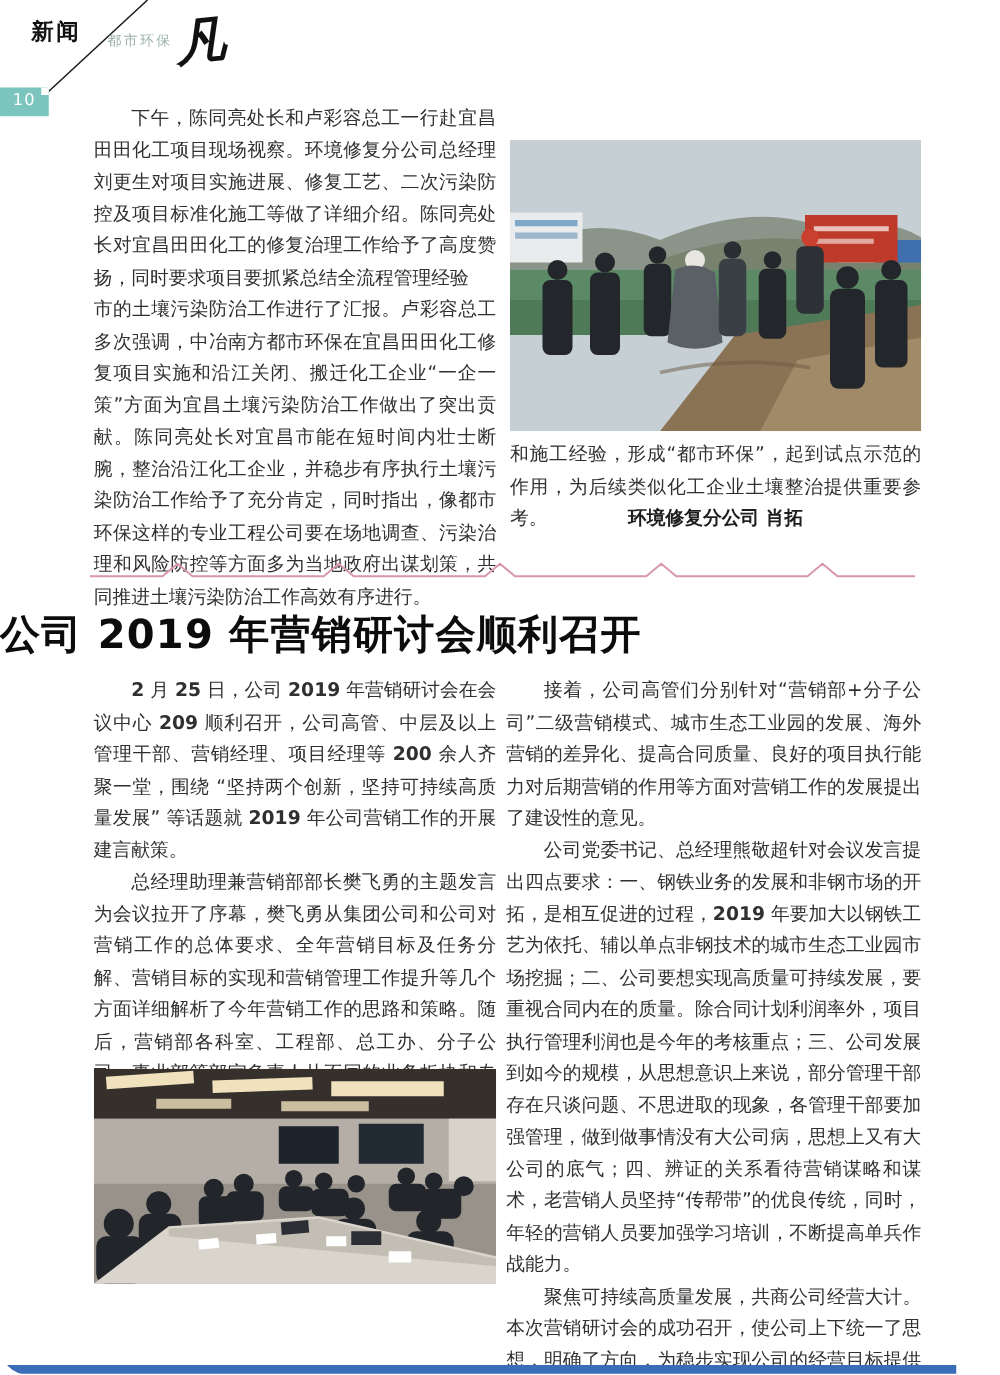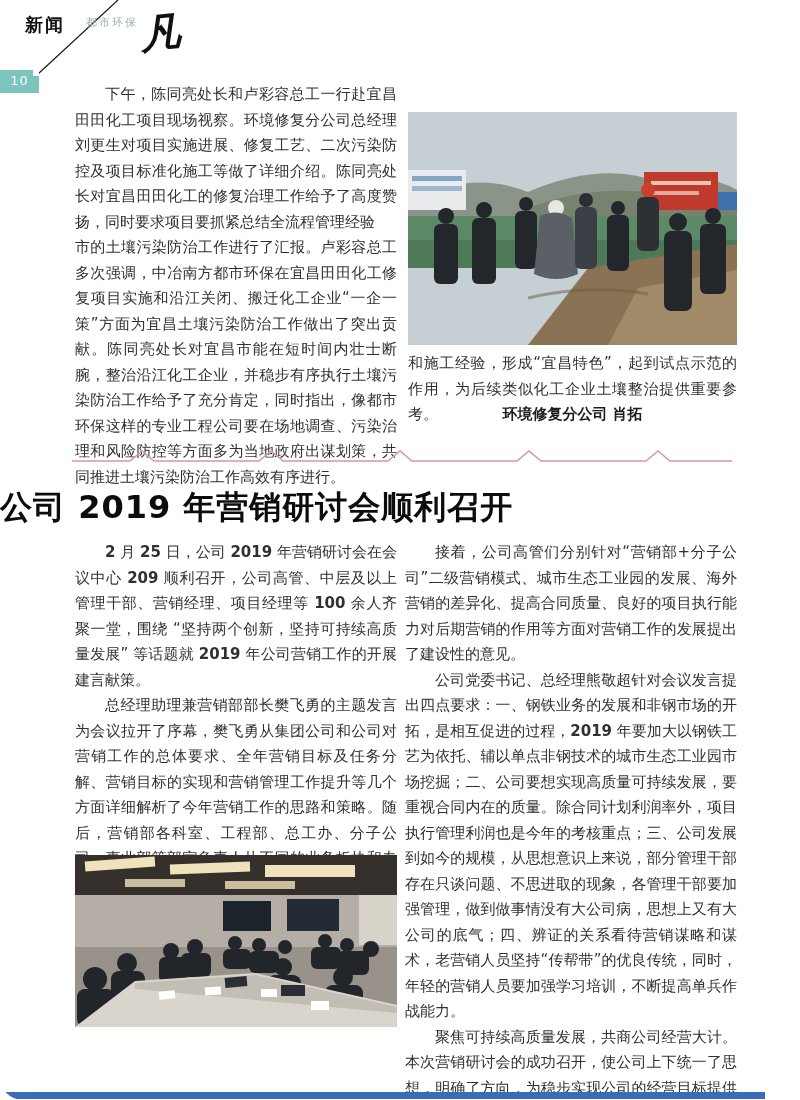--- a/index.html
+++ b/index.html
@@ -5,21 +5,21 @@
   html,body{margin:0;padding:0;background:#fff;}
   .page{
     position:relative;width:800px;height:1100px;background:#ffffff;
     font-family:"DejaVu Sans","Liberation Sans",sans-serif;
     color:var(--text,#2e2e2e);overflow:hidden;border-radius:23px;
   }
   
   .masthead{position:absolute;left:0;top:0;width:800px;height:100px;}
   .section-label{position:absolute;left:25px;top:13px;font-size:18px;font-weight:bold;color:#111;letter-spacing:2px;}
   .mast-line{position:absolute;left:30px;top:0;}
-  .mag-name{position:absolute;left:86px;top:15px;font-size:11px;color:var(--muted,#9ab0ac);letter-spacing:2px;}
+  .mag-name{position:absolute;left:86px;top:25px;font-size:11px;color:var(--muted,#9ab0ac);letter-spacing:2px;}
   .mag-logo{position:absolute;left:140px;top:6px;font-size:40px;font-weight:bold;
     font-family:"DejaVu Serif","Liberation Serif",serif;font-style:italic;color:#111;transform:rotate(-6deg);}
   .page-tab{position:absolute;left:0;top:70px;width:39px;height:23px;background:var(--accent,#7cc5bf);}
   .page-tab .num{position:absolute;width:100%;text-align:center;top:3px;font-size:13px;color:#fff;letter-spacing:1px;}
   .page-tab .notch{position:absolute;right:0;top:0;width:6px;height:6px;background:#fff;}
   
   .col{position:absolute;font-size:15px;line-height:25.5px;text-align:justify;color:#303030;}
   .col p{margin:0;}
   .col p.indent{text-indent:2em;}
   .col p b, .rich b{font-weight:bold;}
@@ -102,32 +102,32 @@
         <circle cx="178" cy="88" r="7" fill="#2a2e33"></circle>
           <rect x="167" y="95" width="22" height="62" rx="6" fill="#3a3f45"></rect>
         <circle cx="240" cy="78" r="7" fill="#c9402f"></circle>
           <rect x="229" y="85" width="22" height="54" rx="6" fill="#2d3136"></rect>
       </g>
       <path d="M120,186 q60,-14 120,-4" stroke="#6b5a42" stroke-width="3" fill="none" opacity="0.5"></path>
     </svg>
   </div>
 
   <div class="col a1-right">
-    <p class="rich">和施工经验，形成“宜昌特色”，起到试点示范的作用，为后续类似化工企业土壤整治提供重要参考。</p>
+    <p class="rich">和施工经验，形成“都市环保”，起到试点示范的作用，为后续类似化工企业土壤整治提供重要参考。</p>
   </div>
   <div class="byline byline1">环境修复分公司 肖拓</div>
 
   <svg class="divider" width="660" height="18" viewBox="0 0 660 18">
     <path d="M0,12 L58,12 L70,2 L82,12 L187,12 L199,2 L211,12 L316,12 L328,2 L340,12 L445,12 L457,2 L469,12 L574,12 L586,2 L598,12 L660,12" fill="none" stroke="#d897ab" stroke-width="1.6"></path>
   </svg>
 
   <div class="headline rich">公司 <b>2019</b> 年营销研讨会顺利召开</div>
 
   <div class="col a2-left">
-    <p class="rich indent"><b>2</b> 月 <b>25</b> 日，公司 <b>2019</b> 年营销研讨会在会议中心 <b>209</b> 顺利召开，公司高管、中层及以上管理干部、营销经理、项目经理等 <b>100</b> 余人齐聚一堂，围绕 “坚持两个创新，坚持可持续高质量发展” 等话题就 <b>2019</b> 年公司营销工作的开展建言献策。</p>
+    <p class="rich indent"><b>2</b> 月 <b>25</b> 日，公司 <b>2019</b> 年营销研讨会在会议中心 <b>209</b> 顺利召开，公司高管、中层及以上管理干部、营销经理、项目经理等 <b>200</b> 余人齐聚一堂，围绕 “坚持两个创新，坚持可持续高质量发展” 等话题就 <b>2019</b> 年公司营销工作的开展建言献策。</p>
     <p class="rich indent">总经理助理兼营销部部长樊飞勇的主题发言为会议拉开了序幕，樊飞勇从集团公司和公司对营销工作的总体要求、全年营销目标及任务分解、营销目标的实现和营销管理工作提升等几个方面详细解析了今年营销工作的思路和策略。随后，营销部各科室、工程部、总工办、分子公司、事业部等部室负责人从不同的业务板块和专业视角对营销工作展开了专题研讨。</p>
   </div>
 
   <div class="photo2">
     <svg width="322" height="172" viewBox="0 0 322 172" preserveAspectRatio="none">
       <rect x="0" y="0" width="322" height="172" fill="#99928a"></rect>
       <rect x="0" y="0" width="322" height="40" fill="#35302c"></rect>
       <g fill="#f0e2bd">
         <rect x="10" y="4" width="70" height="10" transform="rotate(-4 45 9)"></rect>
         <rect x="95" y="8" width="80" height="10" transform="rotate(-2 135 13)"></rect>

